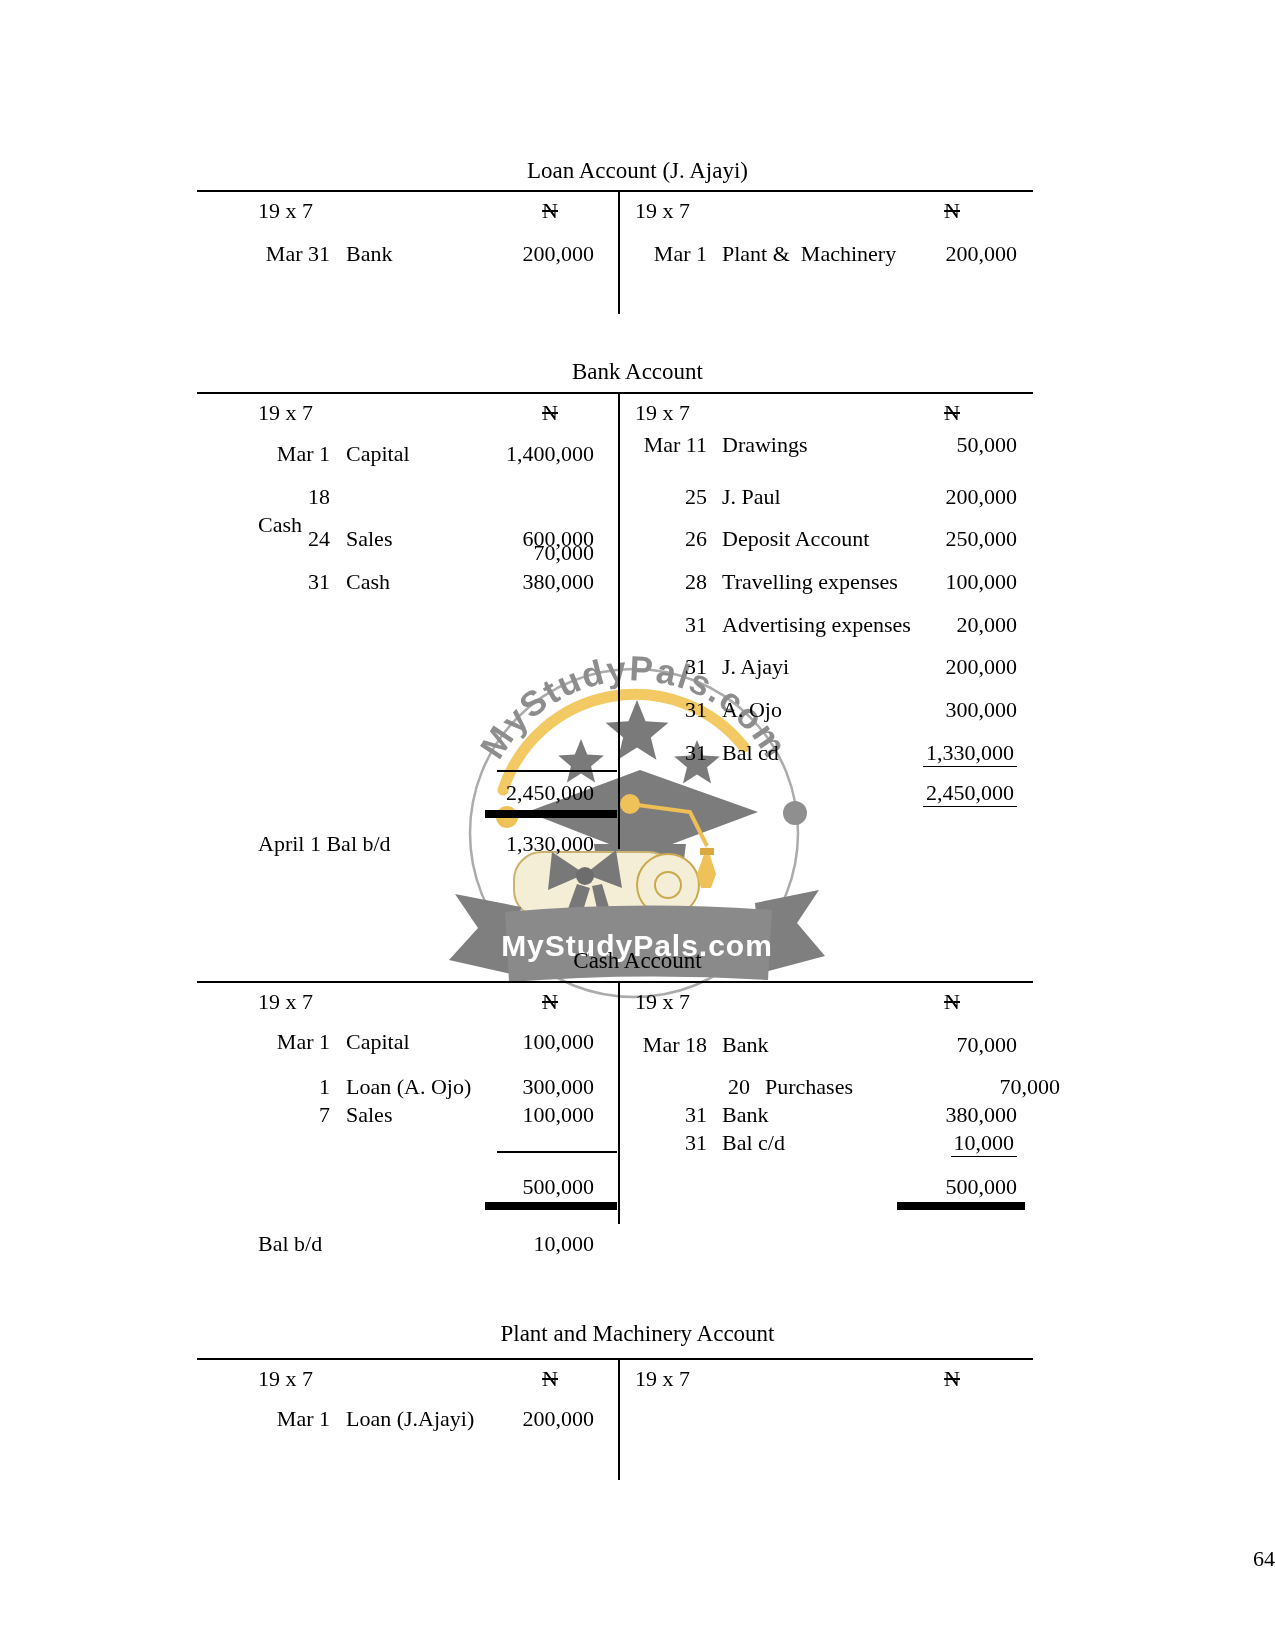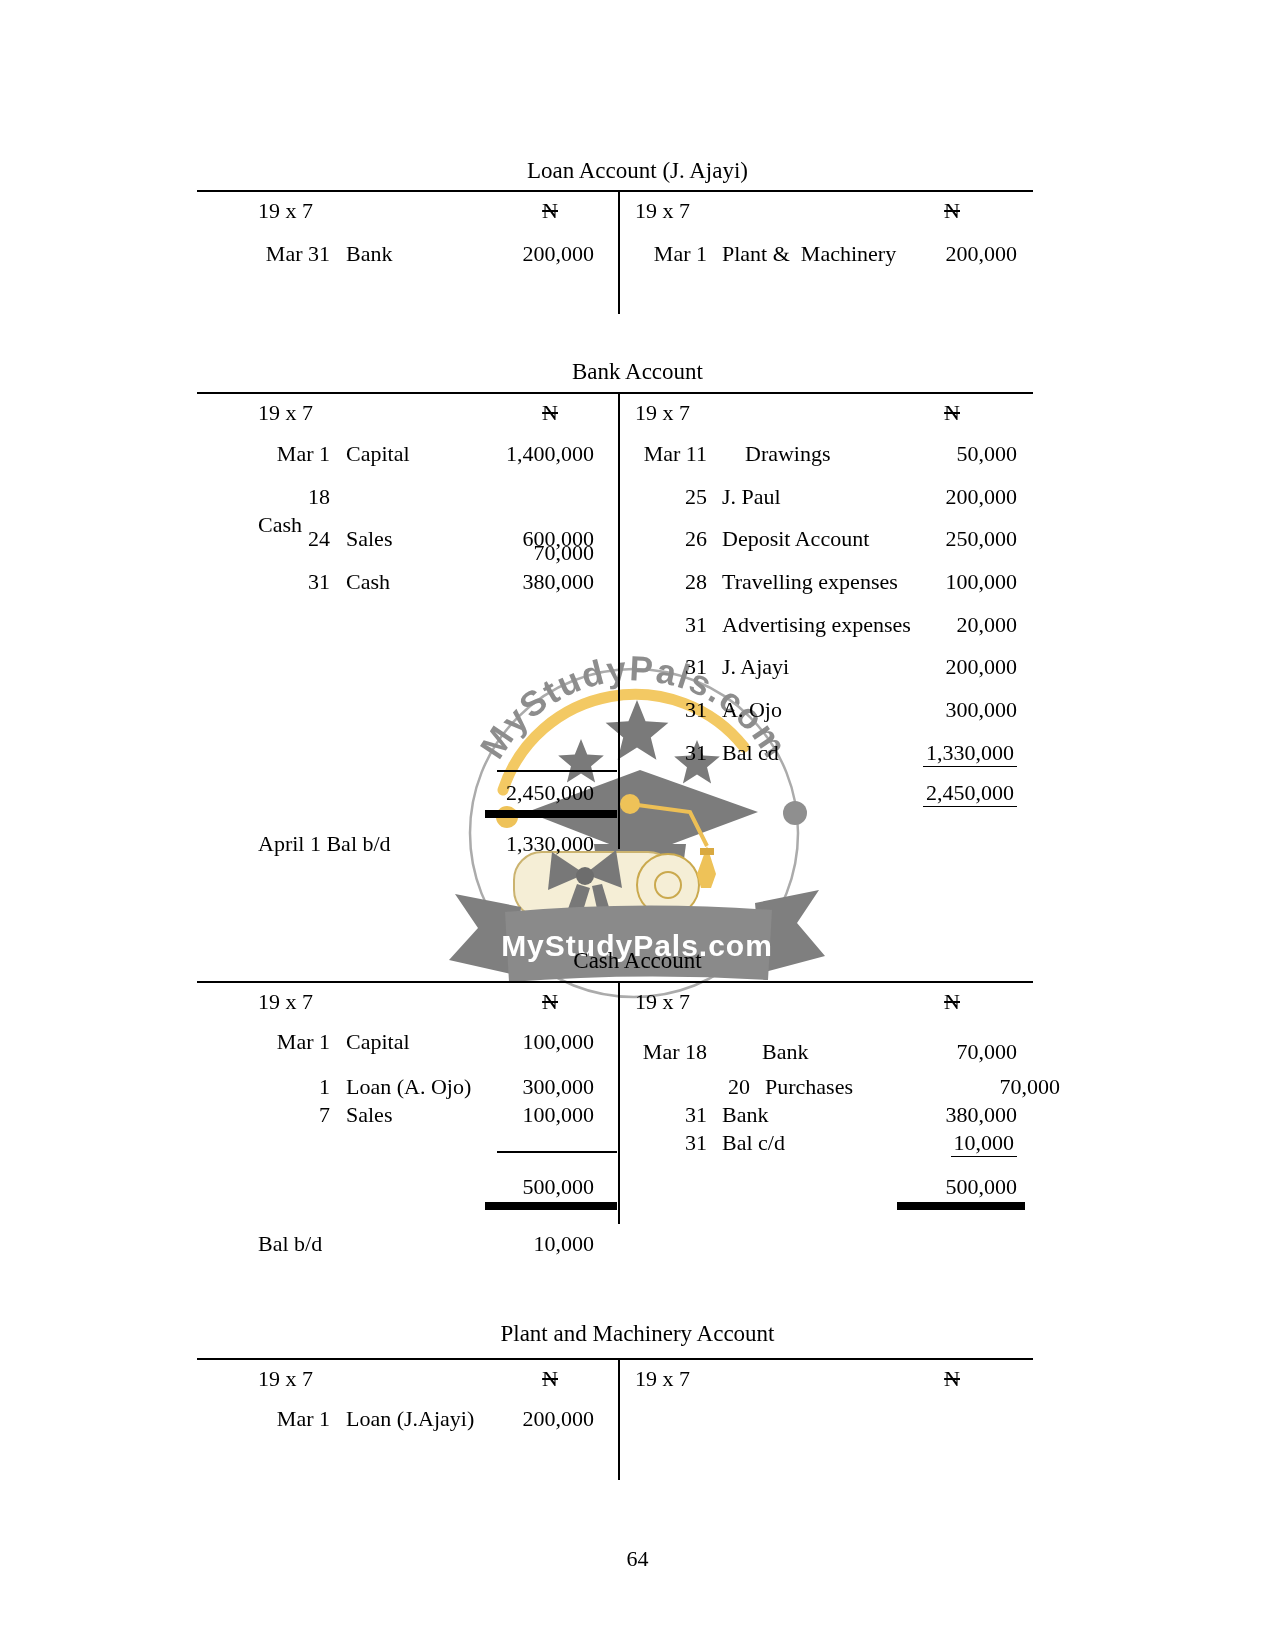--- a/index.html
+++ b/index.html
@@ -15,21 +15,21 @@
   .rrow .d{margin-right:15px;}
   .t{white-space:pre;}
   .a{margin-left:auto;white-space:nowrap;}
   .u{border-bottom:1.6px solid #000;padding:0 3px;}
   .naira{text-decoration:line-through;}
   .hdr .naira{margin-left:auto;}
   .lrow .naira{margin-right:36px;}
   .rrow .naira{margin-right:57px;}
   .tline{position:absolute;height:1.6px;background:#000;}
   .tbar{position:absolute;height:8px;background:#000;}
-  .pageno{position:absolute;left:0;width:100%;text-align:center;z-index:2;}
+  .pageno{position:absolute;left:0;width:100%;text-align:right;z-index:2;}
   .wm{position:absolute;left:430px;top:630px;z-index:0;}
 </style>
 </head>
 <body>
 
 <div class="page">
 
   <svg class="wm" width="420" height="380" viewBox="430 630 420 380">
     <circle cx="634" cy="833" r="164" fill="none" stroke="#ababab" stroke-width="2.5"></circle>
     <path d="M503,790 A139,139 0 0 1 744,747" fill="none" stroke="#f3c963" stroke-width="11" stroke-linecap="round"></path>
@@ -114,21 +114,21 @@
     <div class="row lrow" style="top:131px;">
       <span class="d">24</span>
       <span class="t">Sales</span>
       <span class="a">600,000</span>
     </div>
     <div class="row lrow" style="top:174px;">
       <span class="d">31</span>
       <span class="t">Cash</span>
       <span class="a">380,000</span>
     </div>
-    <div class="row rrow" style="top:46px;gap:23px;">
+    <div class="row rrow" style="top:37px;">
       <span class="d">Mar 11</span>
       <span class="t">Drawings</span>
       <span class="a">50,000</span>
     </div>
     <div class="row rrow" style="top:89px;">
       <span class="d">25</span>
       <span class="t">J. Paul</span>
       <span class="a">200,000</span>
     </div>
     <div class="row rrow" style="top:131px;">
@@ -194,21 +194,21 @@
     <div class="row lrow" style="top:90px;">
       <span class="d">1</span>
       <span class="t">Loan (A. Ojo)</span>
       <span class="a">300,000</span>
     </div>
     <div class="row lrow" style="top:118px;">
       <span class="d">7</span>
       <span class="t">Sales</span>
       <span class="a">100,000</span>
     </div>
-    <div class="row rrow" style="top:55px;gap:40px;">
+    <div class="row rrow" style="top:48px;">
       <span class="d">Mar 18</span>
       <span class="t">Bank</span>
       <span class="a">70,000</span>
     </div>
     <div class="row rrow" style="top:90px;margin-left:43px;">
       <span class="d">20</span>
       <span class="t">Purchases</span>
       <span class="a">70,000</span>
     </div>
     <div class="row rrow" style="top:118px;">

